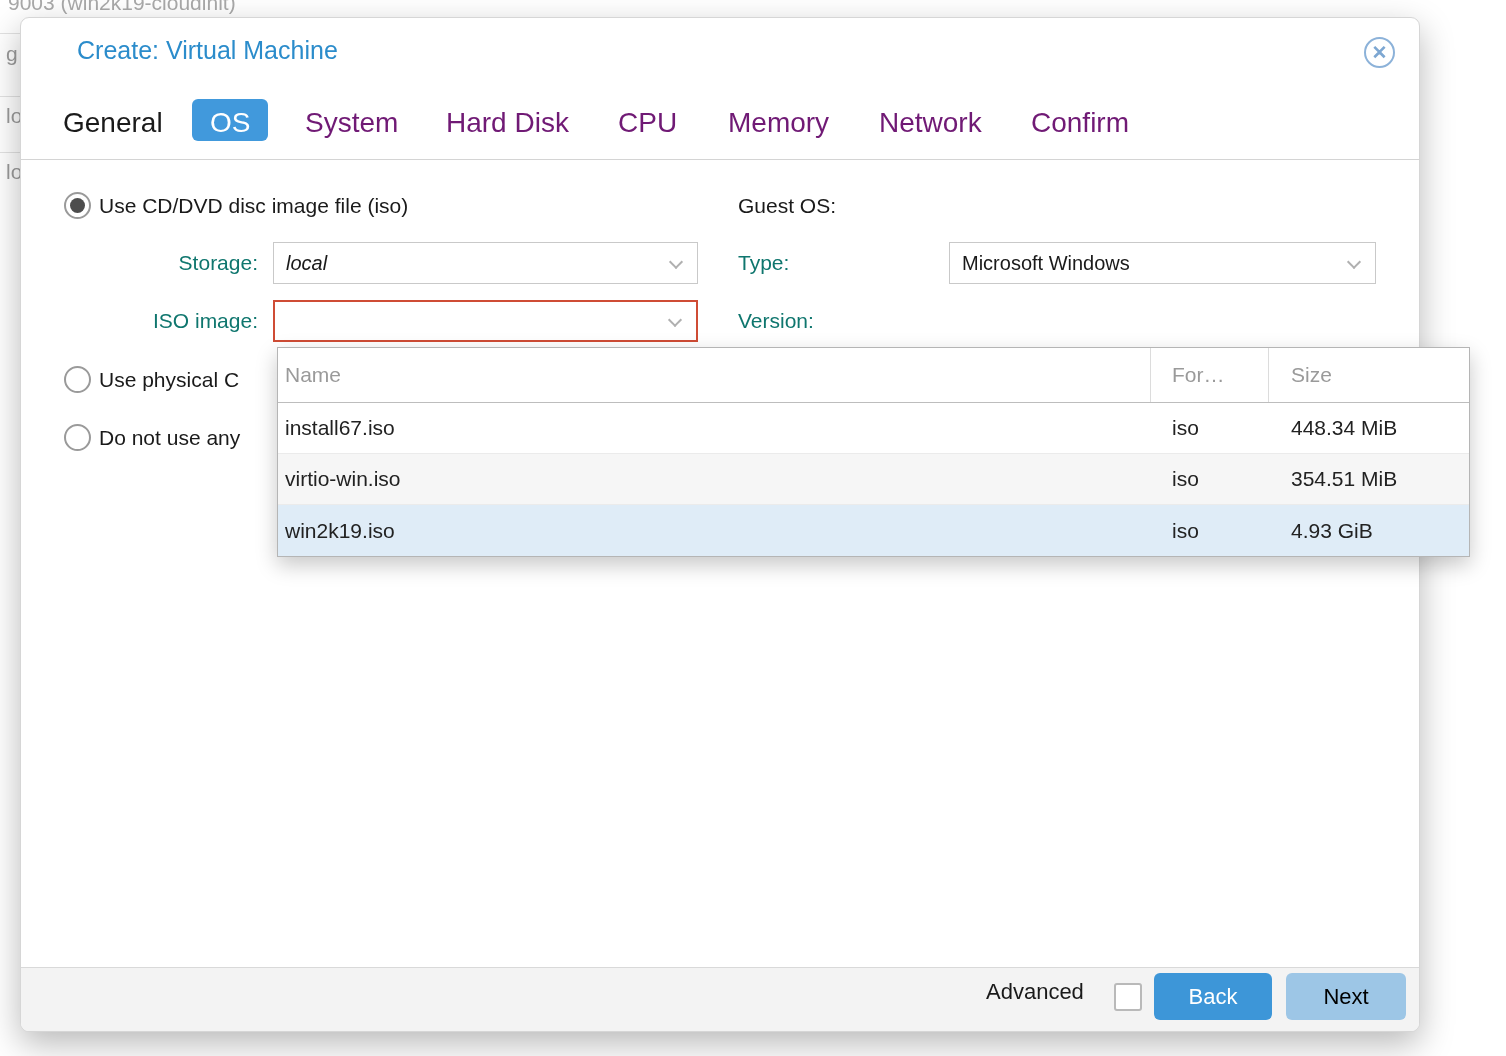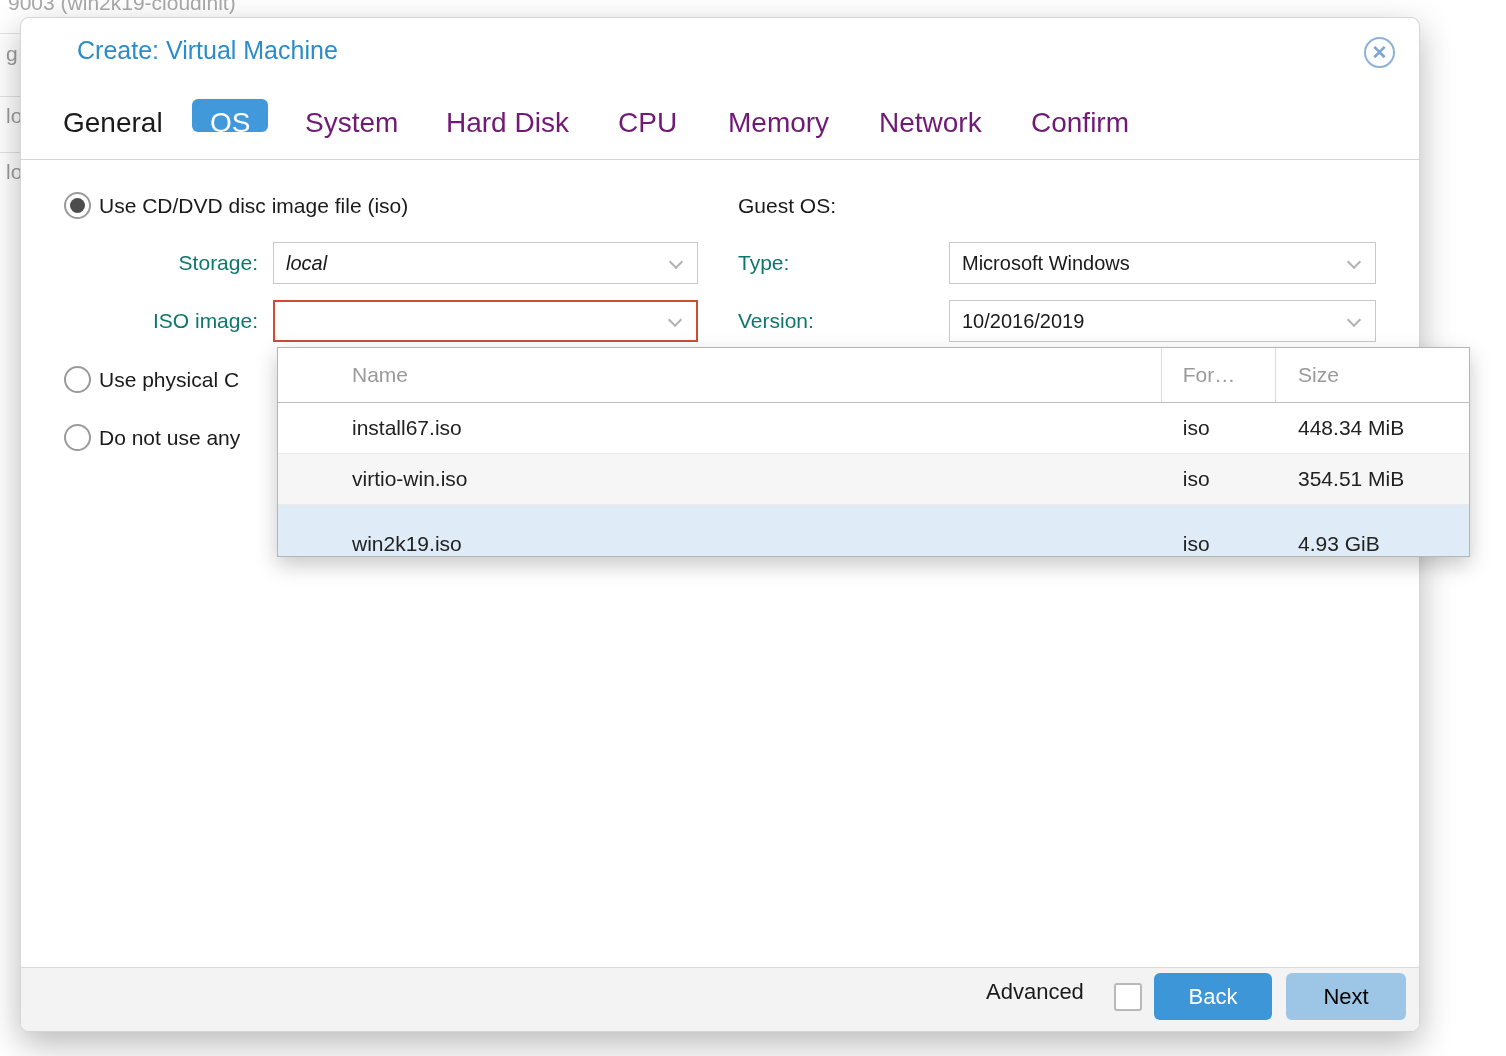--- a/index.html
+++ b/index.html
@@ -30,21 +30,21 @@
     border:2px solid #8cb2d9; border-radius:50%;
     color:#7da7d2; font-size:19px; font-weight:bold;
     display:flex; align-items:center; justify-content:center;
     cursor:pointer; line-height:1;
   }
   
   .tab { position:absolute; top:84px; height:42px; line-height:42px; font-size:28px; }
   .tab-enabled { color:#1a1a1a; }
   .tab-disabled { color:#701a75; }
   .tab-active {
-    top:81px; height:33px; line-height:48px; padding:0 18px;
+    top:81px; height:42px; line-height:48px; padding:0 18px;
     background:#4199dc; color:#ffffff; border-radius:6px; text-align:left;
   }
   .tabline { position:absolute; left:0; right:0; top:141px; height:1px; background:#d4d4d4; }
 
   
   .radio-row { position:absolute; display:flex; align-items:center; }
   .radio-circle {
     width:27px; height:27px; border:2px solid #9a9a9a; border-radius:50%;
     background:#fff; margin-right:8px; flex:0 0 auto;
     display:flex; align-items:center; justify-content:center;
@@ -74,25 +74,25 @@
     box-shadow:0 8px 20px rgba(0,0,0,0.22);
     z-index:5; font-size:21px;
   }
   .dd-row { display:flex; height:51px; align-items:center; background:#ffffff; }
   .dd-header { height:55px; color:#9a9a9a; }
   .dd-header .dd-cell { border-right:1px solid #dcdcdc; height:100%; display:flex; align-items:center; }
   .dd-header .dd-cell:last-child, .dd-header .dd-cell:first-child { border-right:1px solid #dcdcdc; }
   .dd-header .dd-cell.c-size { border-right:none; }
   .dd-header { border-bottom:1px solid #bdbdbd; }
   .dd-body .dd-row { border-bottom:1px solid #ebebeb; color:#222; }
-  .dd-body .dd-row:last-child { border-bottom:none;align-items:flex-end; }
+  .dd-body .dd-row:last-child { border-bottom:none; }
   .dd-row.stripe { background:#f6f6f6; }
   .dd-row.selected { background:#dfecf7; }
   .dd-cell { overflow:hidden; white-space:nowrap; }
-  .c-name { width:873px; padding-left:30px;margin-left:44px; }
+  .c-name { width:873px; padding-left:7px; }
   .c-format { width:118px; padding-left:21px; }
   .c-size { width:200px; padding-left:22px; }
 
   
   .footer {
     position:absolute; left:0; right:0; bottom:0; height:64px;
     background:#f3f3f3; border-top:1px solid #d9d9d9;
     border-radius:0 0 8px 8px;
   }
   .advanced-label { position:absolute; left:965px; top:11px; font-size:22px; color:#1a1a1a; }
@@ -169,24 +169,20 @@
 
     <div class="heading" style="left:717px; top:176px;">Guest OS:</div>
 
     <div class="field-label" style="left:717px; top:233px; width:120px; text-align:left;">Type:</div>
     <div class="combo" style="left:928px; top:224px; width:427px;">
       <span>Microsoft Windows</span>
       <span class="chevron"></span>
     </div>
 
     <div class="field-label" style="left:717px; top:291px; width:120px; text-align:left;">Version:</div>
-    <div class="combo" style="left:928px; top:282px; width:427px;">
-      <span>10/2016/2019</span>
-      <span class="chevron"></span>
-    </div>
 
     <div class="footer">
       <div class="advanced-label">Advanced</div>
       <div class="advanced-checkbox"></div>
       <div class="btn btn-back">Back</div>
       <div class="btn btn-next">Next</div>
     </div>
   </div>
 
   <div class="dropdown">

